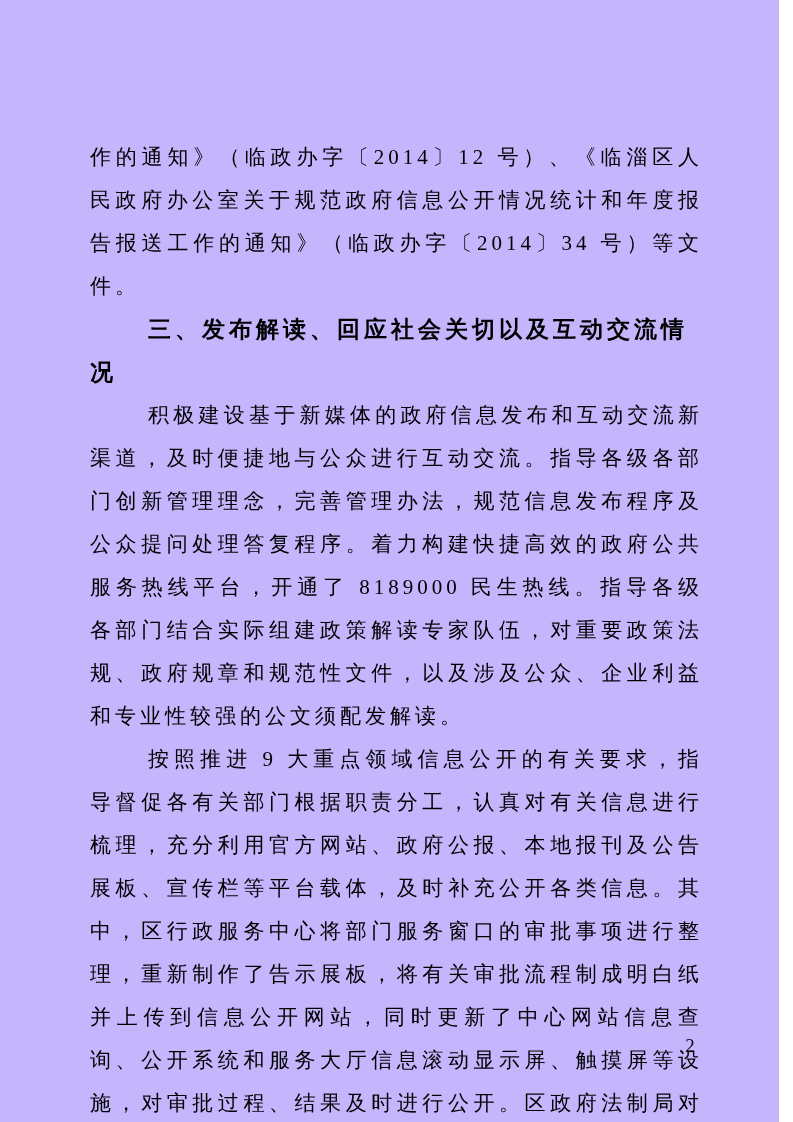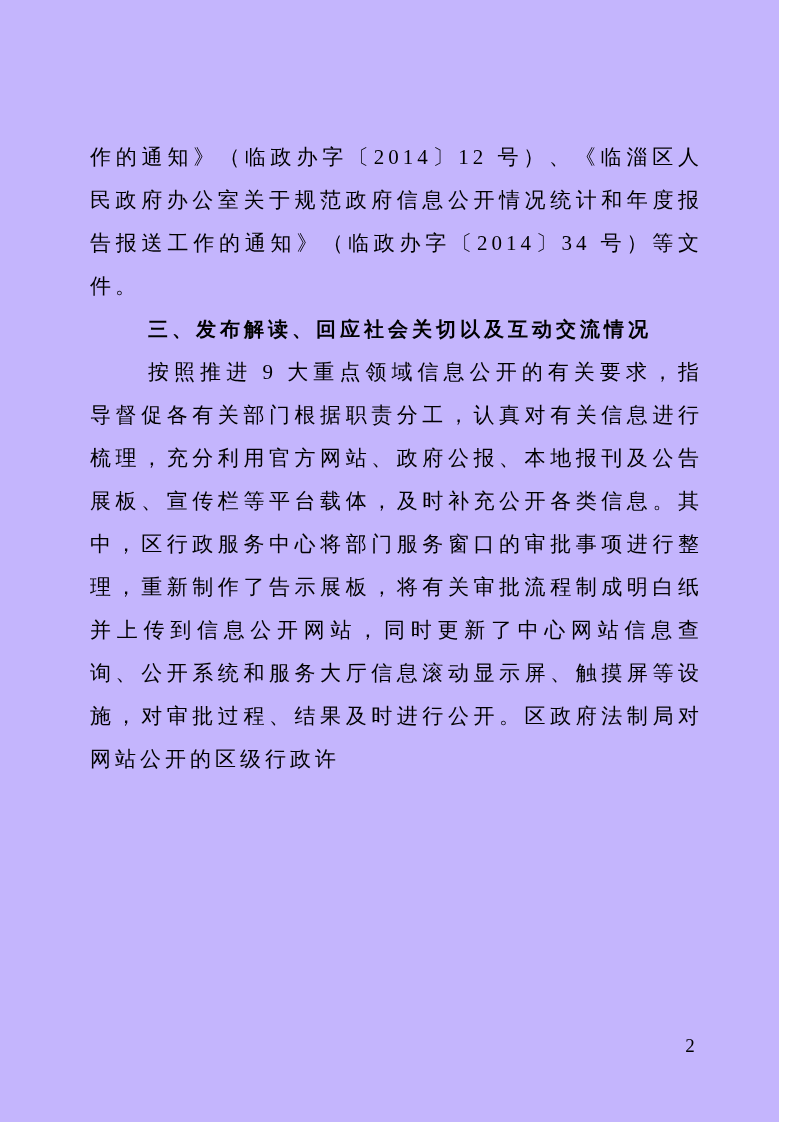--- a/index.html
+++ b/index.html
@@ -38,21 +38,21 @@
   }
   .para.indent {
     text-indent: 58px;
   }
   .para.no-indent {
     text-indent: 0;
   }
   .heading {
     font-family: "Liberation Sans", "DejaVu Sans", sans-serif;
     font-weight: bold;
-    font-size: 20px;
+    font-size: 23px;
     text-indent: 58px;
     text-align: left;
   }
   .page-number {
     position: absolute;
     top: 1034px;
     left: 640px;
     width: 100px;
     text-align: center;
     font-family: "Liberation Serif", "DejaVu Serif", serif;
@@ -61,16 +61,17 @@
     color: #000000;
   }
 </style>
 </head>
 <body>
 
 <div class="page">
   <div class="content">
     <p class="para no-indent">作的通知》（临政办字〔2014〕12 号）、《临淄区人民政府办公室关于规范政府信息公开情况统计和年度报告报送工作的通知》（临政办字〔2014〕34 号）等文件。</p>
     <h3 class="heading">三、发布解读、回应社会关切以及互动交流情况</h3>
+    <p class="para indent">积极建设基于新媒体的政府信息发布和互动交流新渠道，及时便捷地与公众进行互动交流。指导各级各部门创新管理理念，完善管理办法，规范信息发布程序及公众提问处理答复程序。着力构建快捷高效的政府公共服务热线平台，开通了 8189000 民生热线。指导各级各部门结合实际组建政策解读专家队伍，对重要政策法规、政府规章和规范性文件，以及涉及公众、企业利益和专业性较强的公文须配发解读。</p>
     <p class="para indent">按照推进 9 大重点领域信息公开的有关要求，指导督促各有关部门根据职责分工，认真对有关信息进行梳理，充分利用官方网站、政府公报、本地报刊及公告展板、宣传栏等平台载体，及时补充公开各类信息。其中，区行政服务中心将部门服务窗口的审批事项进行整理，重新制作了告示展板，将有关审批流程制成明白纸并上传到信息公开网站，同时更新了中心网站信息查询、公开系统和服务大厅信息滚动显示屏、触摸屏等设施，对审批过程、结果及时进行公开。区政府法制局对网站公开的区级行政许</p>
   </div>
   <div class="page-number">2</div>
 </div>
 
 </body></html>

